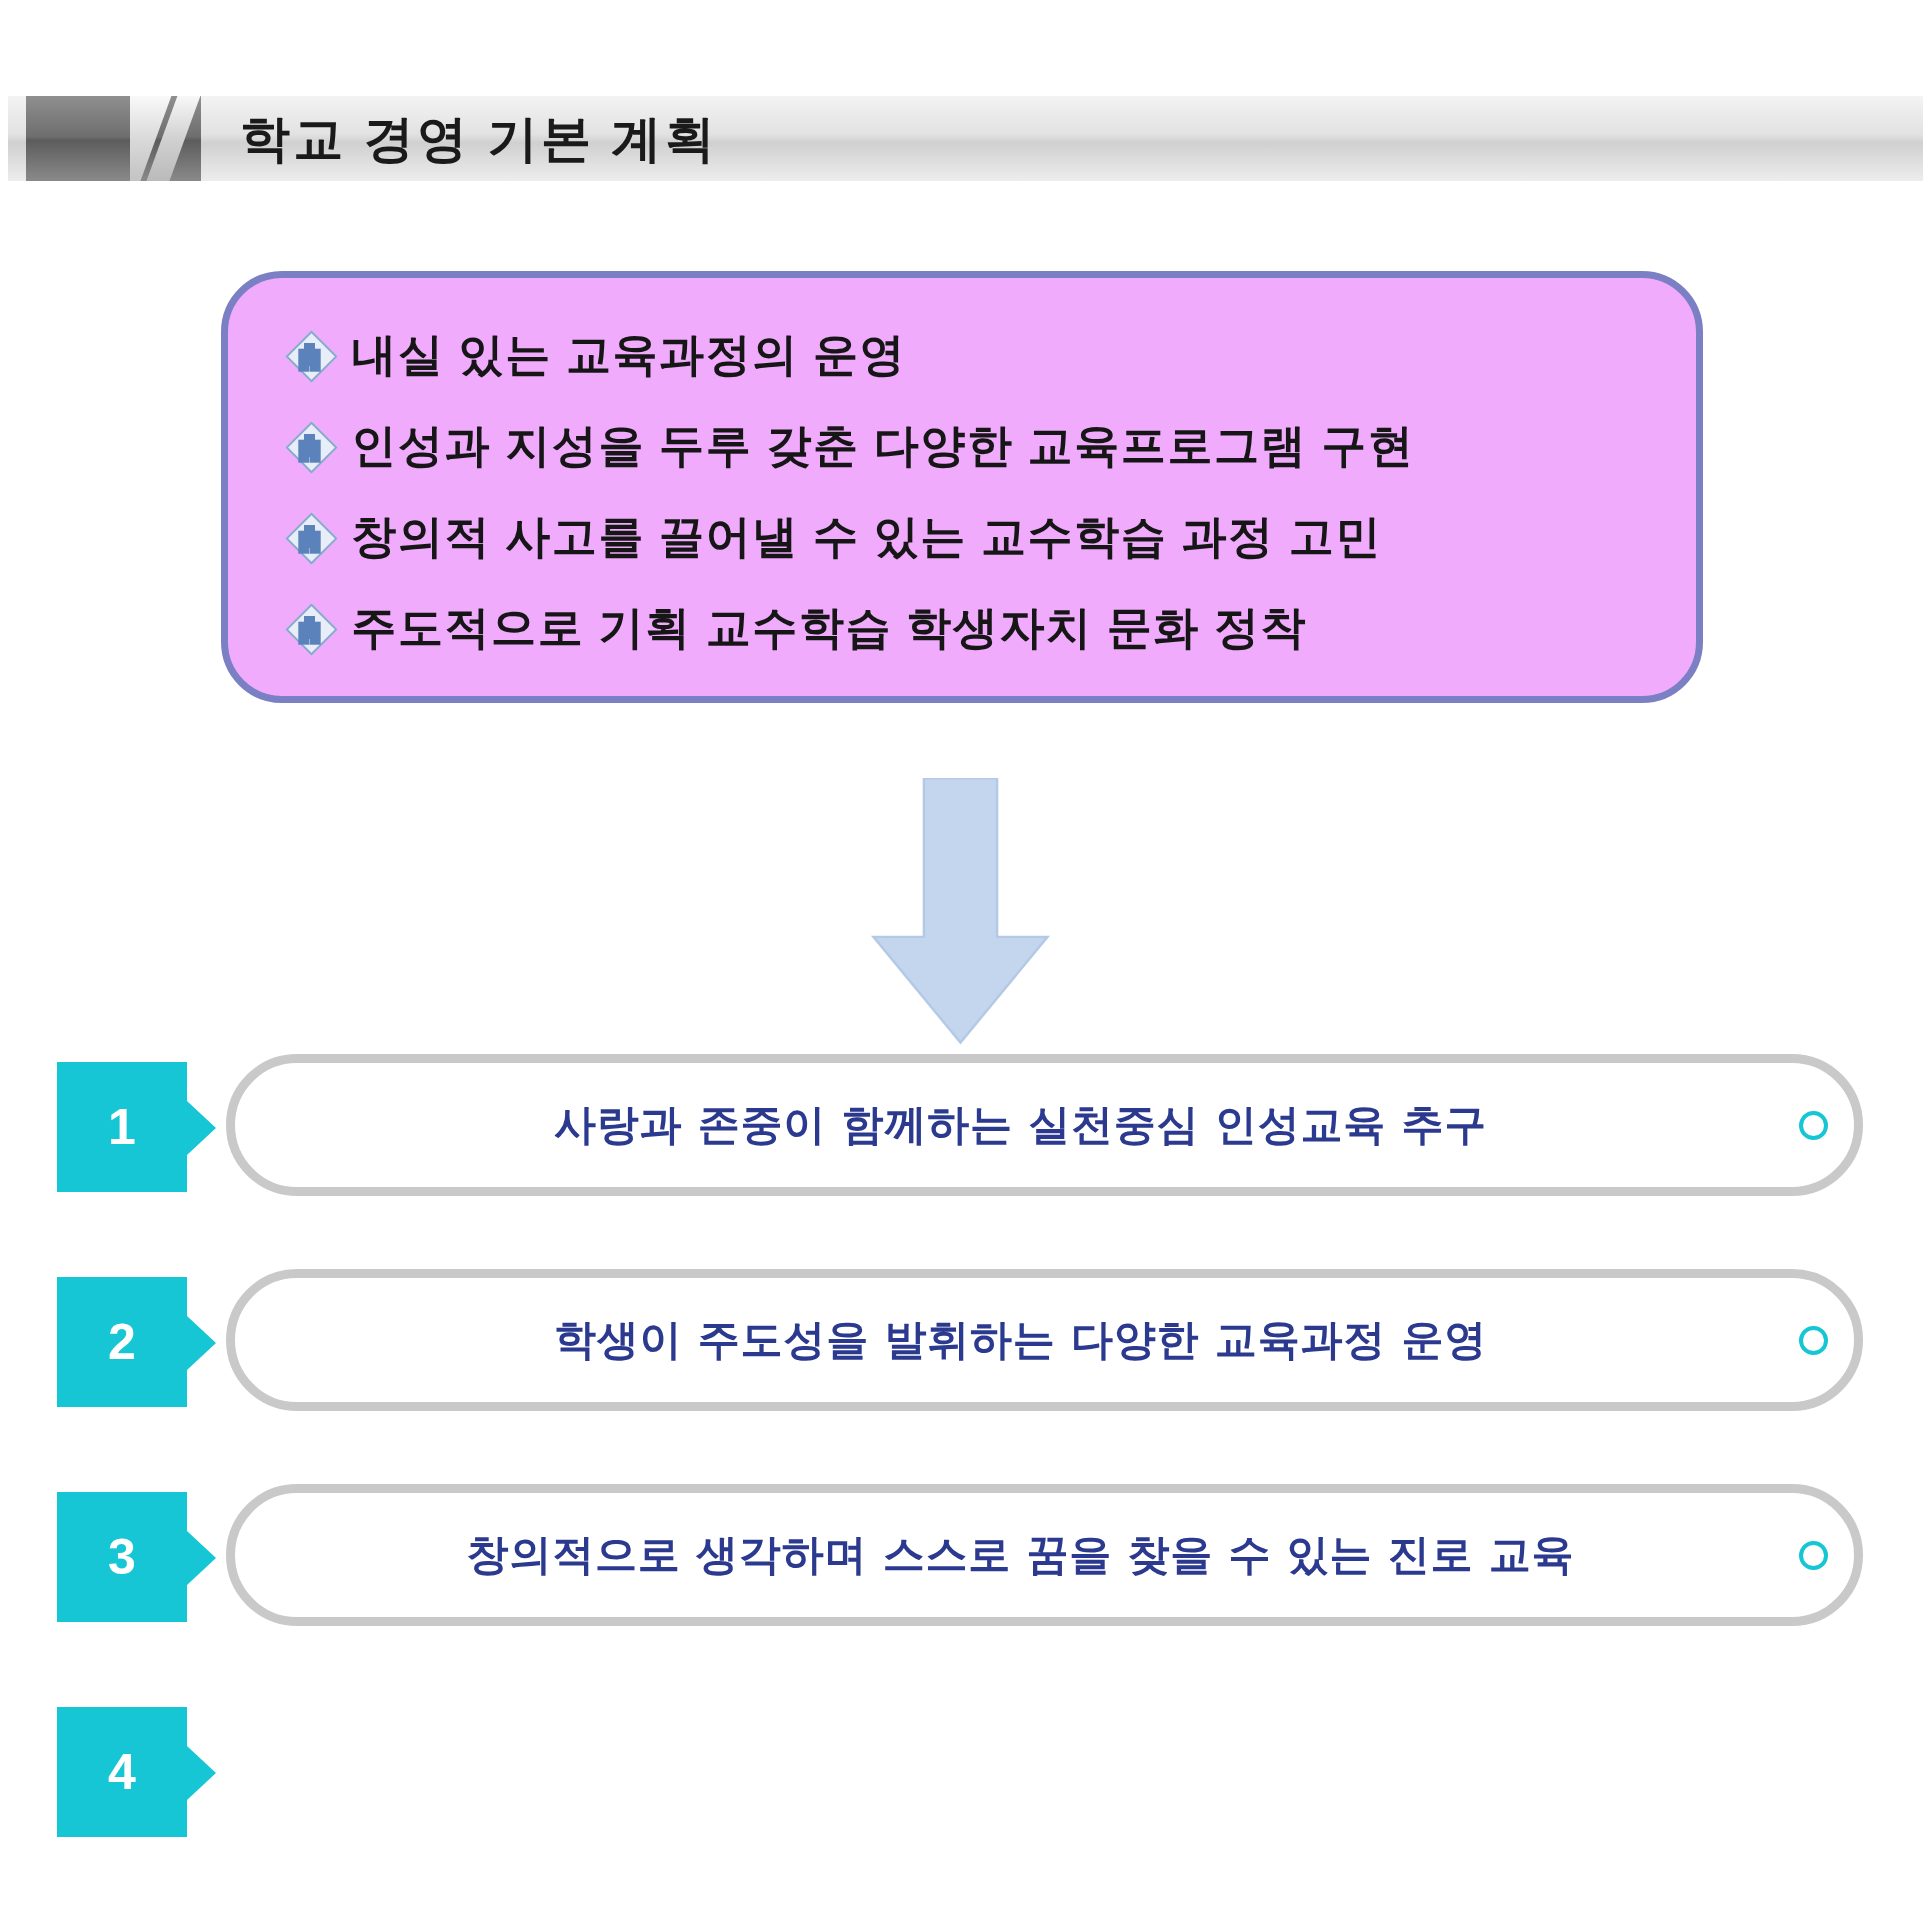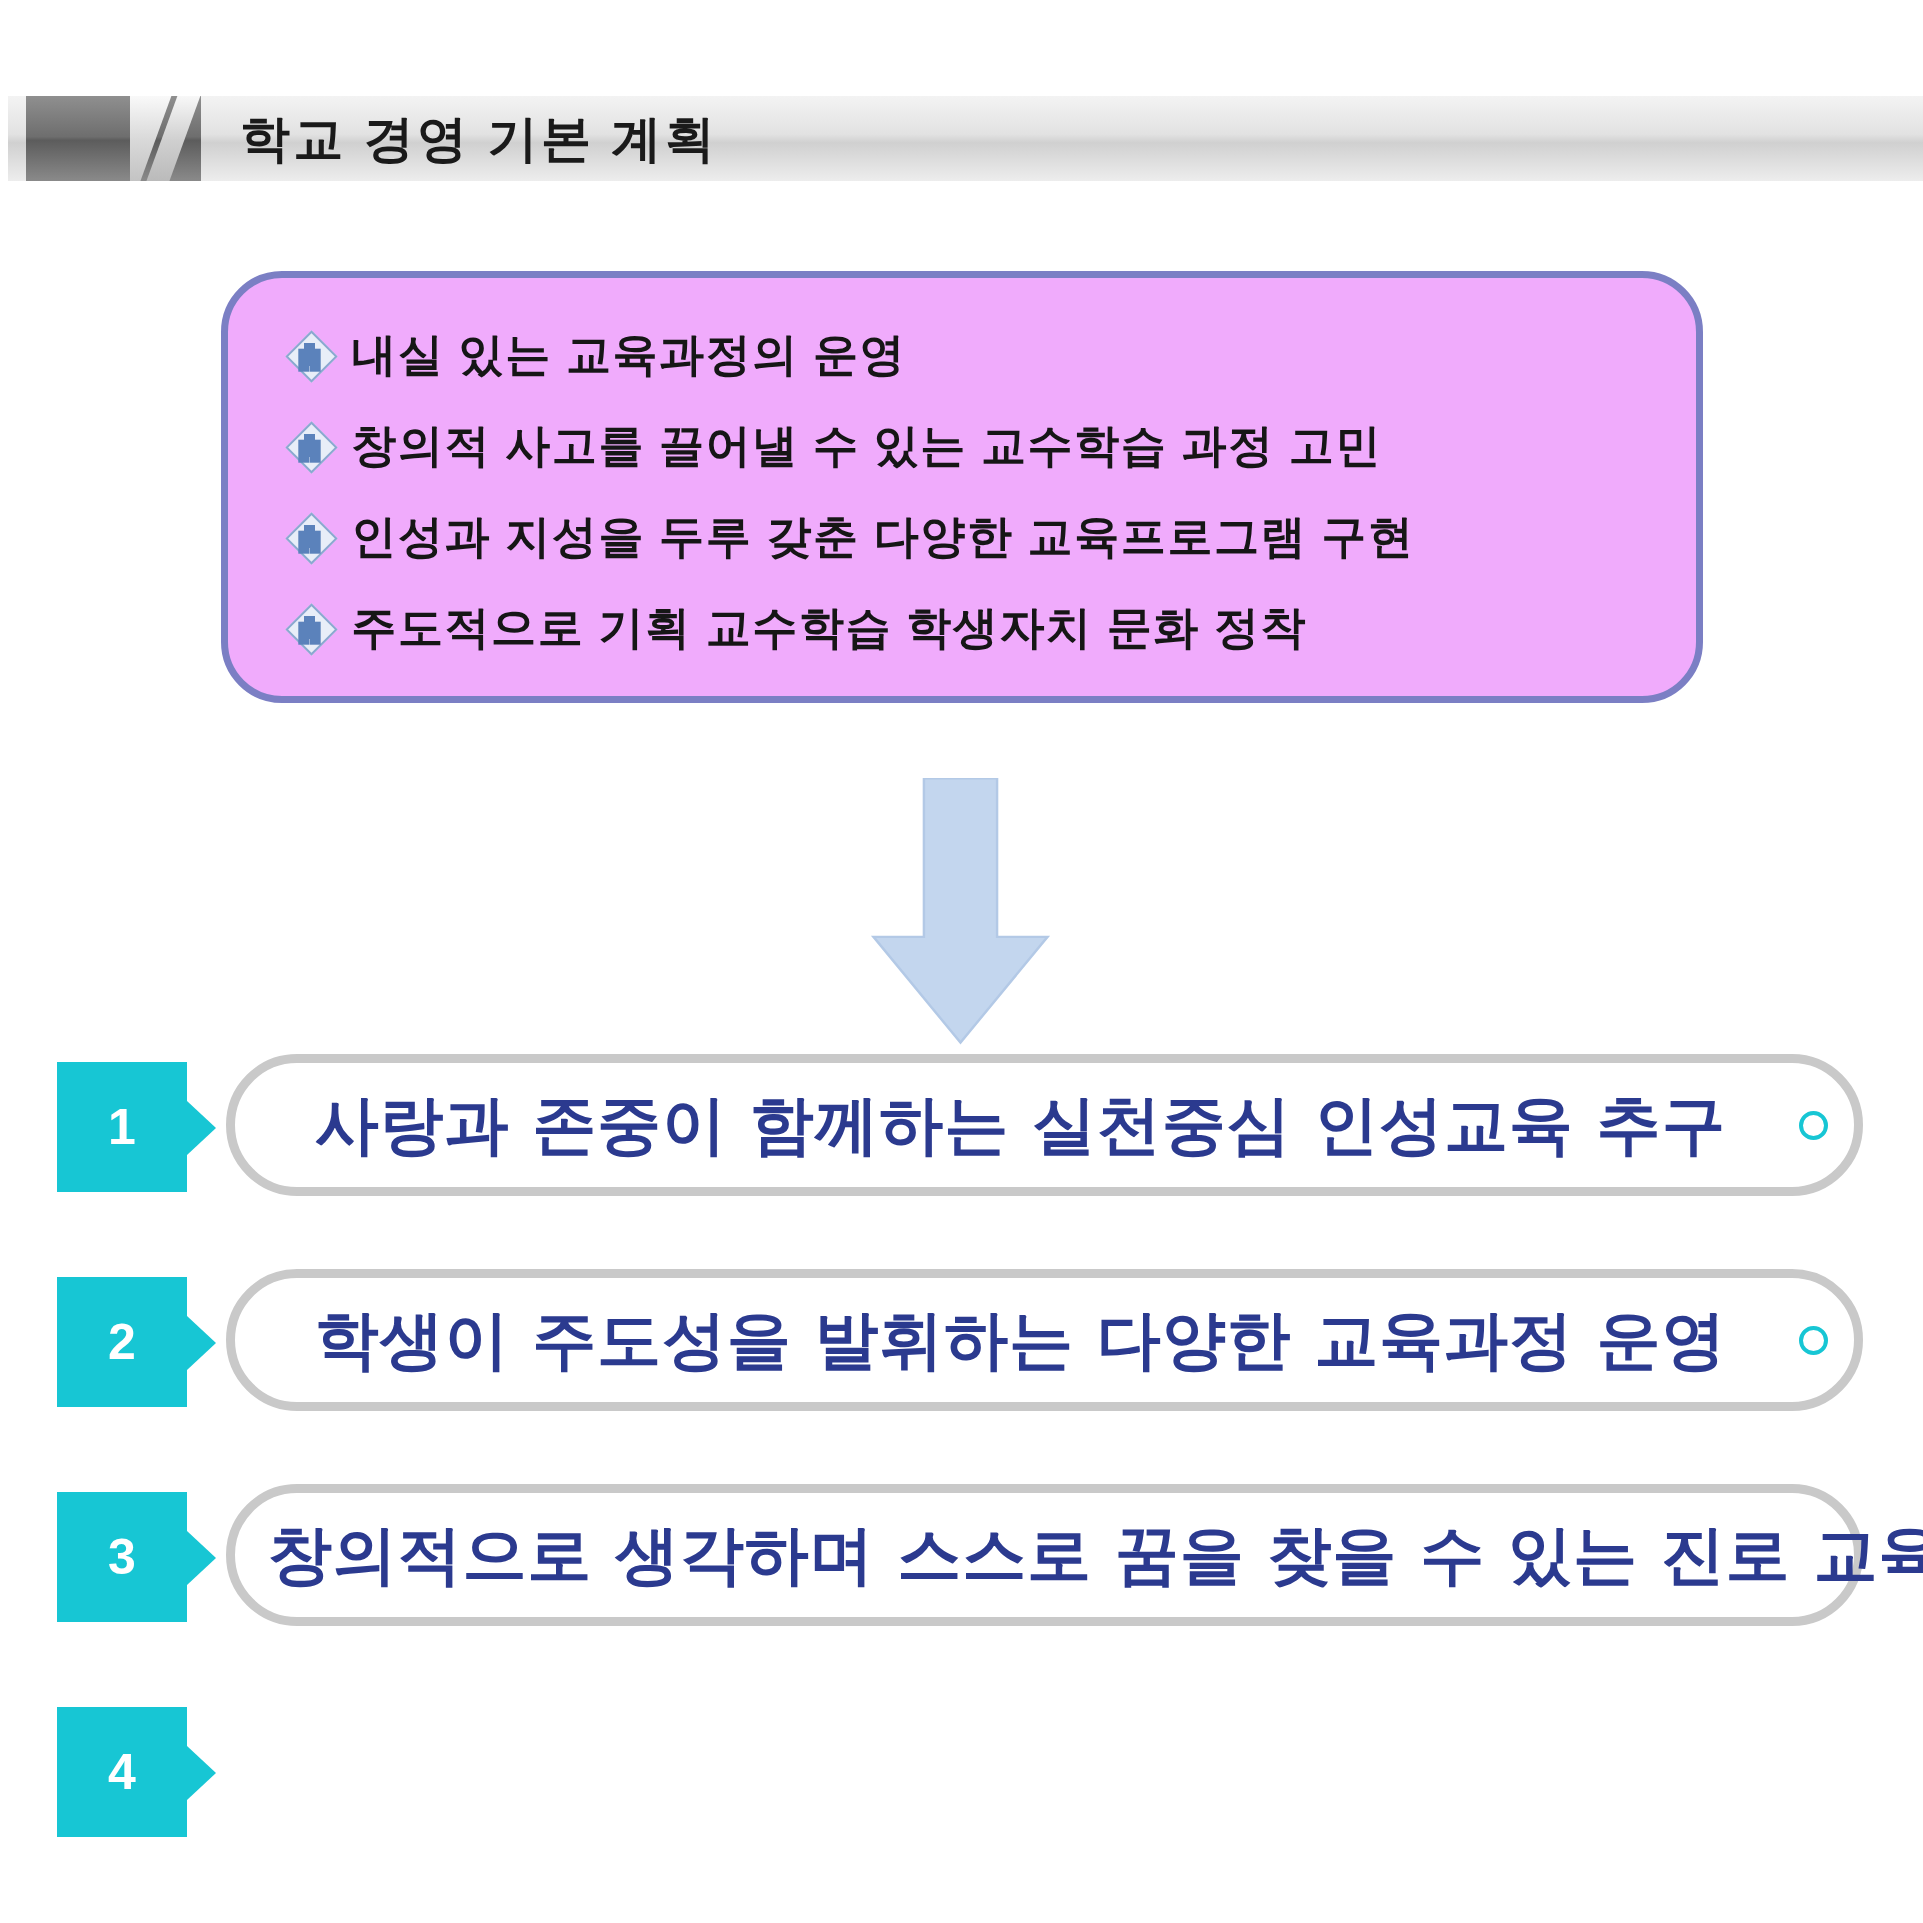--- a/index.html
+++ b/index.html
@@ -193,21 +193,21 @@
     box-sizing: border-box;
     border: 9px solid #c9c9c9;
     border-radius: 73px;
     background: #ffffff;
     display: flex;
     align-items: center;
   }
   .row-text {
     flex: 1;
     text-align: center;
-    font-size: 64px;
+    font-size: 42px;
     color: #2b3a8f;
     letter-spacing: 0.8px;
     white-space: nowrap;
     font-family: "DejaVu Serif", serif;
     font-weight: bold;
     padding-left: 33px;
   }
   .row-text.small {
     font-size: 45px;
   }
@@ -239,26 +239,26 @@
 <div class="goal-box">
   <div class="goal-list">
 
     <div class="goal-item">
       <span class="goal-bullet"></span>
       <span class="goal-text">내실 있는 교육과정의 운영</span>
     </div>
 
     <div class="goal-item">
       <span class="goal-bullet"></span>
-      <span class="goal-text">창의적 사고를 끌어낼 수 있는 교수학습 과정 고민</span>
+      <span class="goal-text">인성과 지성을 두루 갖춘 다양한 교육프로그램 구현</span>
     </div>
 
     <div class="goal-item">
       <span class="goal-bullet"></span>
-      <span class="goal-text">인성과 지성을 두루 갖춘 다양한 교육프로그램 구현</span>
+      <span class="goal-text">창의적 사고를 끌어낼 수 있는 교수학습 과정 고민</span>
     </div>
 
     <div class="goal-item">
       <span class="goal-bullet"></span>
       <span class="goal-text">주도적으로 기획 교수학습 학생자치 문화 정착</span>
     </div>
 
   </div>
 </div>
 

